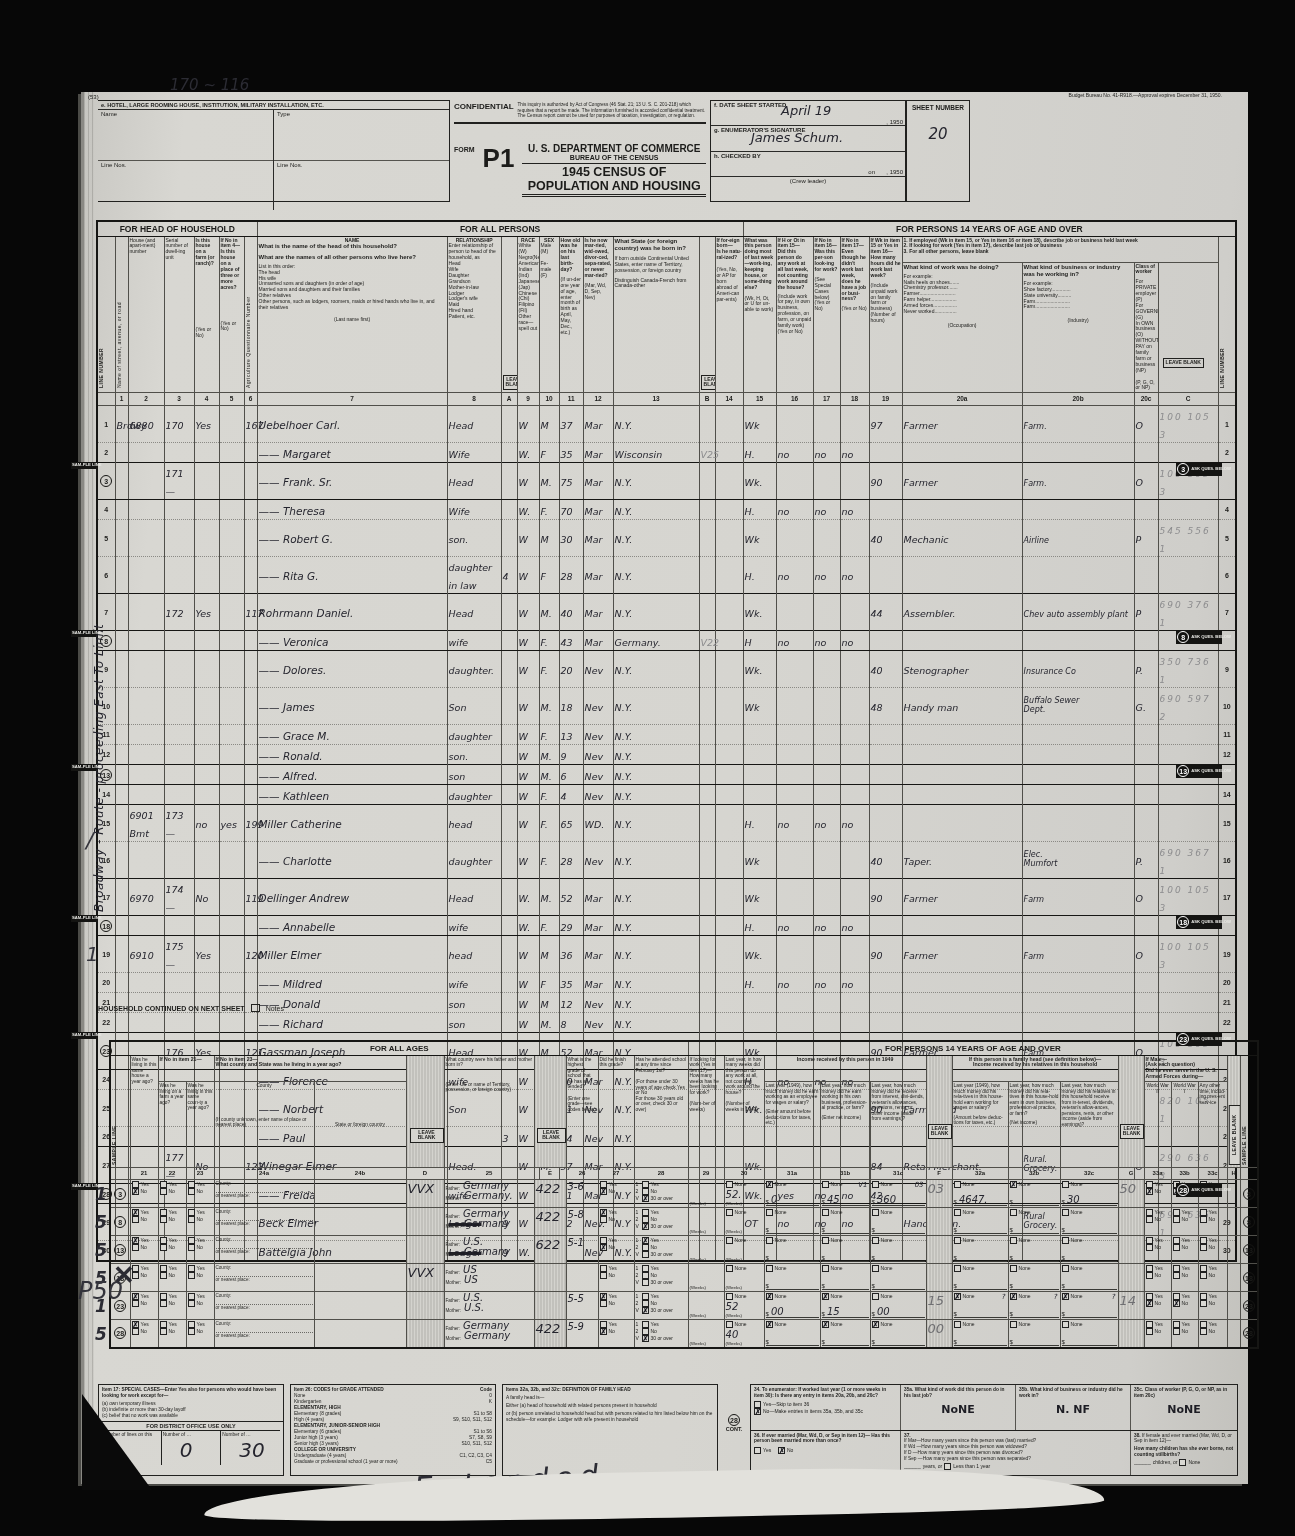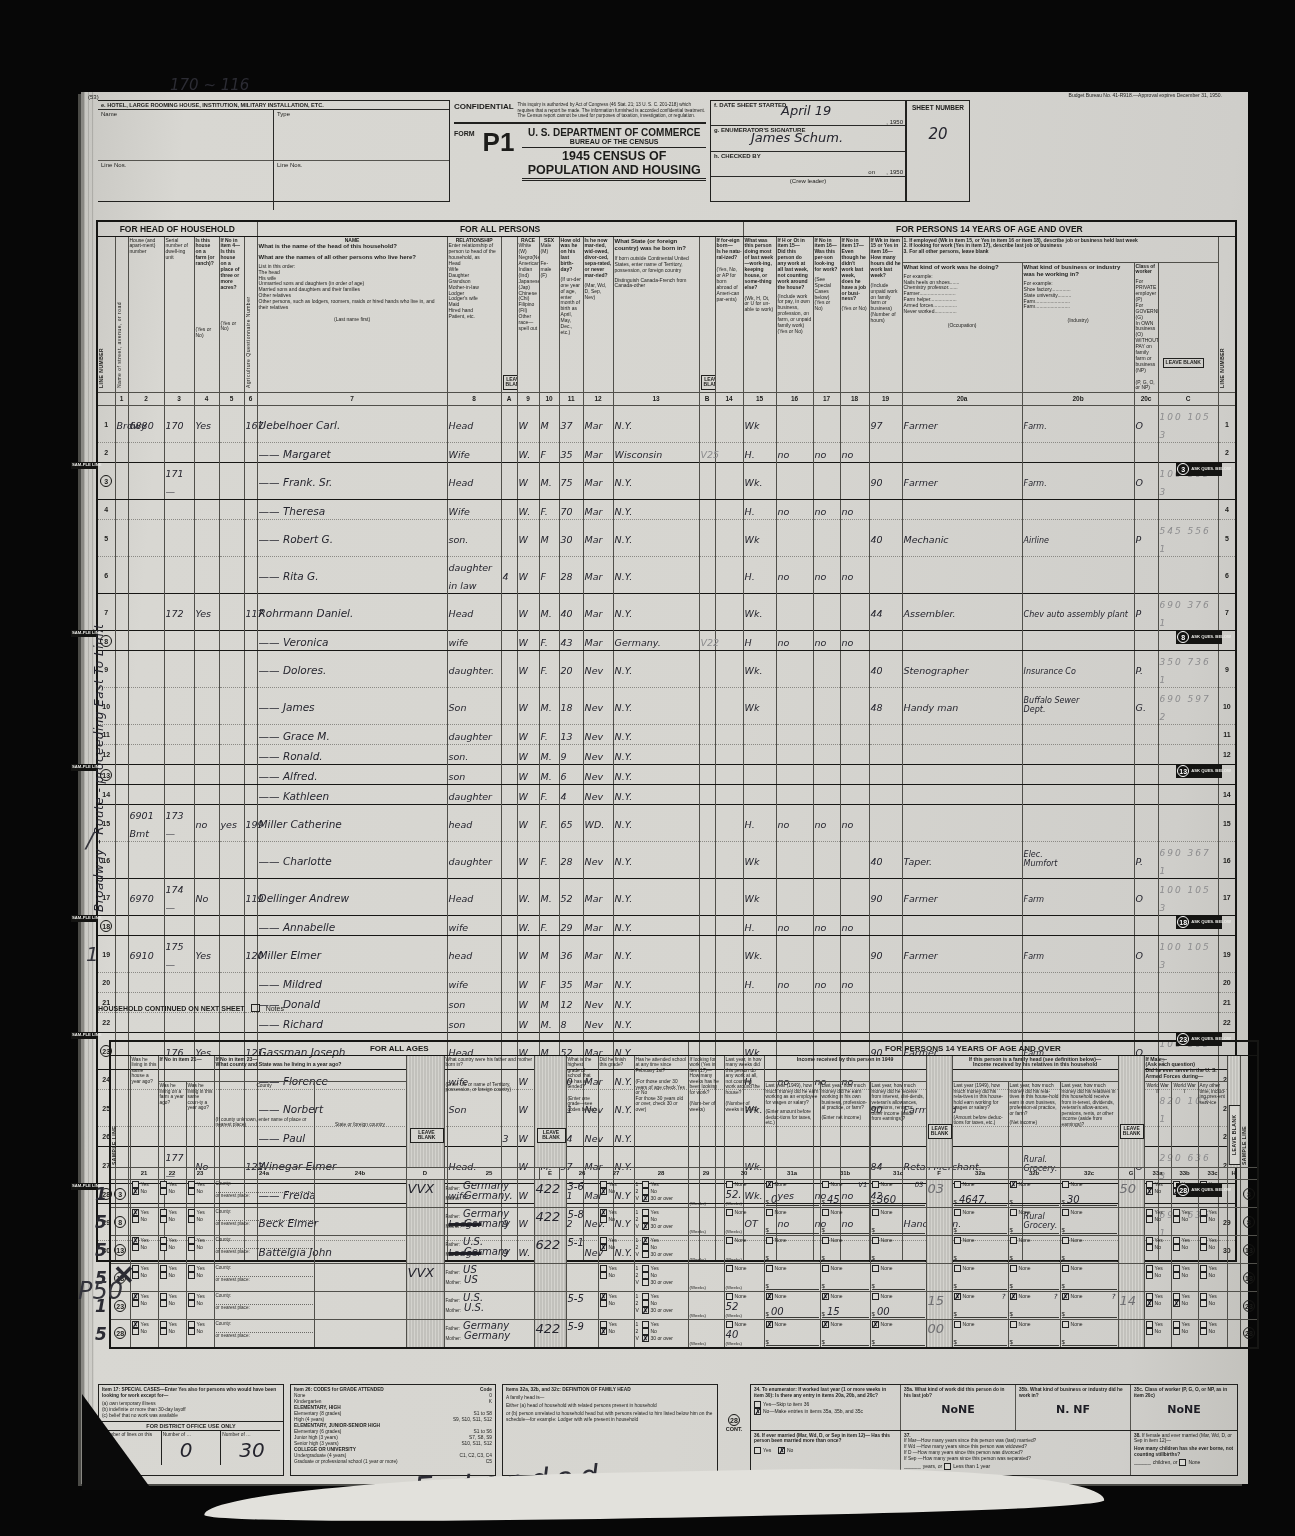--- a/index.html
+++ b/index.html
@@ -42,21 +42,21 @@
   .hm .cap{padding:1px 3px;border-bottom:1px solid #2a2a28;font-weight:bold;font-size:5.6px}
   .hm .split{display:flex;height:100%}
   .hm .half{flex:1;border-right:1px solid #2a2a28;display:flex;flex-direction:column}
   .hm .half:last-child{border-right:none}
   .hm .half>div{flex:1;border-bottom:1px solid #55544f;padding:1px 3px}
   .hm .half>div:last-child{border-bottom:none}
   .conf{width:260px;border:none;padding:0 4px;display:flex;flex-direction:column}
   .conf .row1{display:flex;gap:4px;border-bottom:2px solid #21211f;padding:2px 0 3px}
   .conf .row1 .b{font-size:8px}
   .conf .row1 .fine{font-size:4.6px;line-height:1.25}
-  .form{display:flex;gap:8px;padding-top:3px}
+  .form{display:flex;gap:8px;padding-top:19px}
   .form .p1{font-size:26px;font-weight:bold}
   .form .formlbl{font-size:7px;font-weight:bold;padding-top:3px}
   .dept{text-align:center;flex:1}
   .dept .d1{font-size:10px;font-weight:bold}
   .dept .d2{font-size:7px;font-weight:bold}
   .dept .d3{font-size:12.5px;font-weight:bold;border-bottom:3px double #21211f;border-top:1px solid #21211f;margin-top:2px;padding:1px 0}
   .hr{width:196px;border:1.5px solid #21211f;display:flex;flex-direction:column;position:relative}
   .hr>div{flex:1;border-bottom:1px solid #2a2a28;padding:1px 3px;position:relative}
   .hr>div:last-child{border-bottom:none}
   .hr .hw{font-size:13px}

